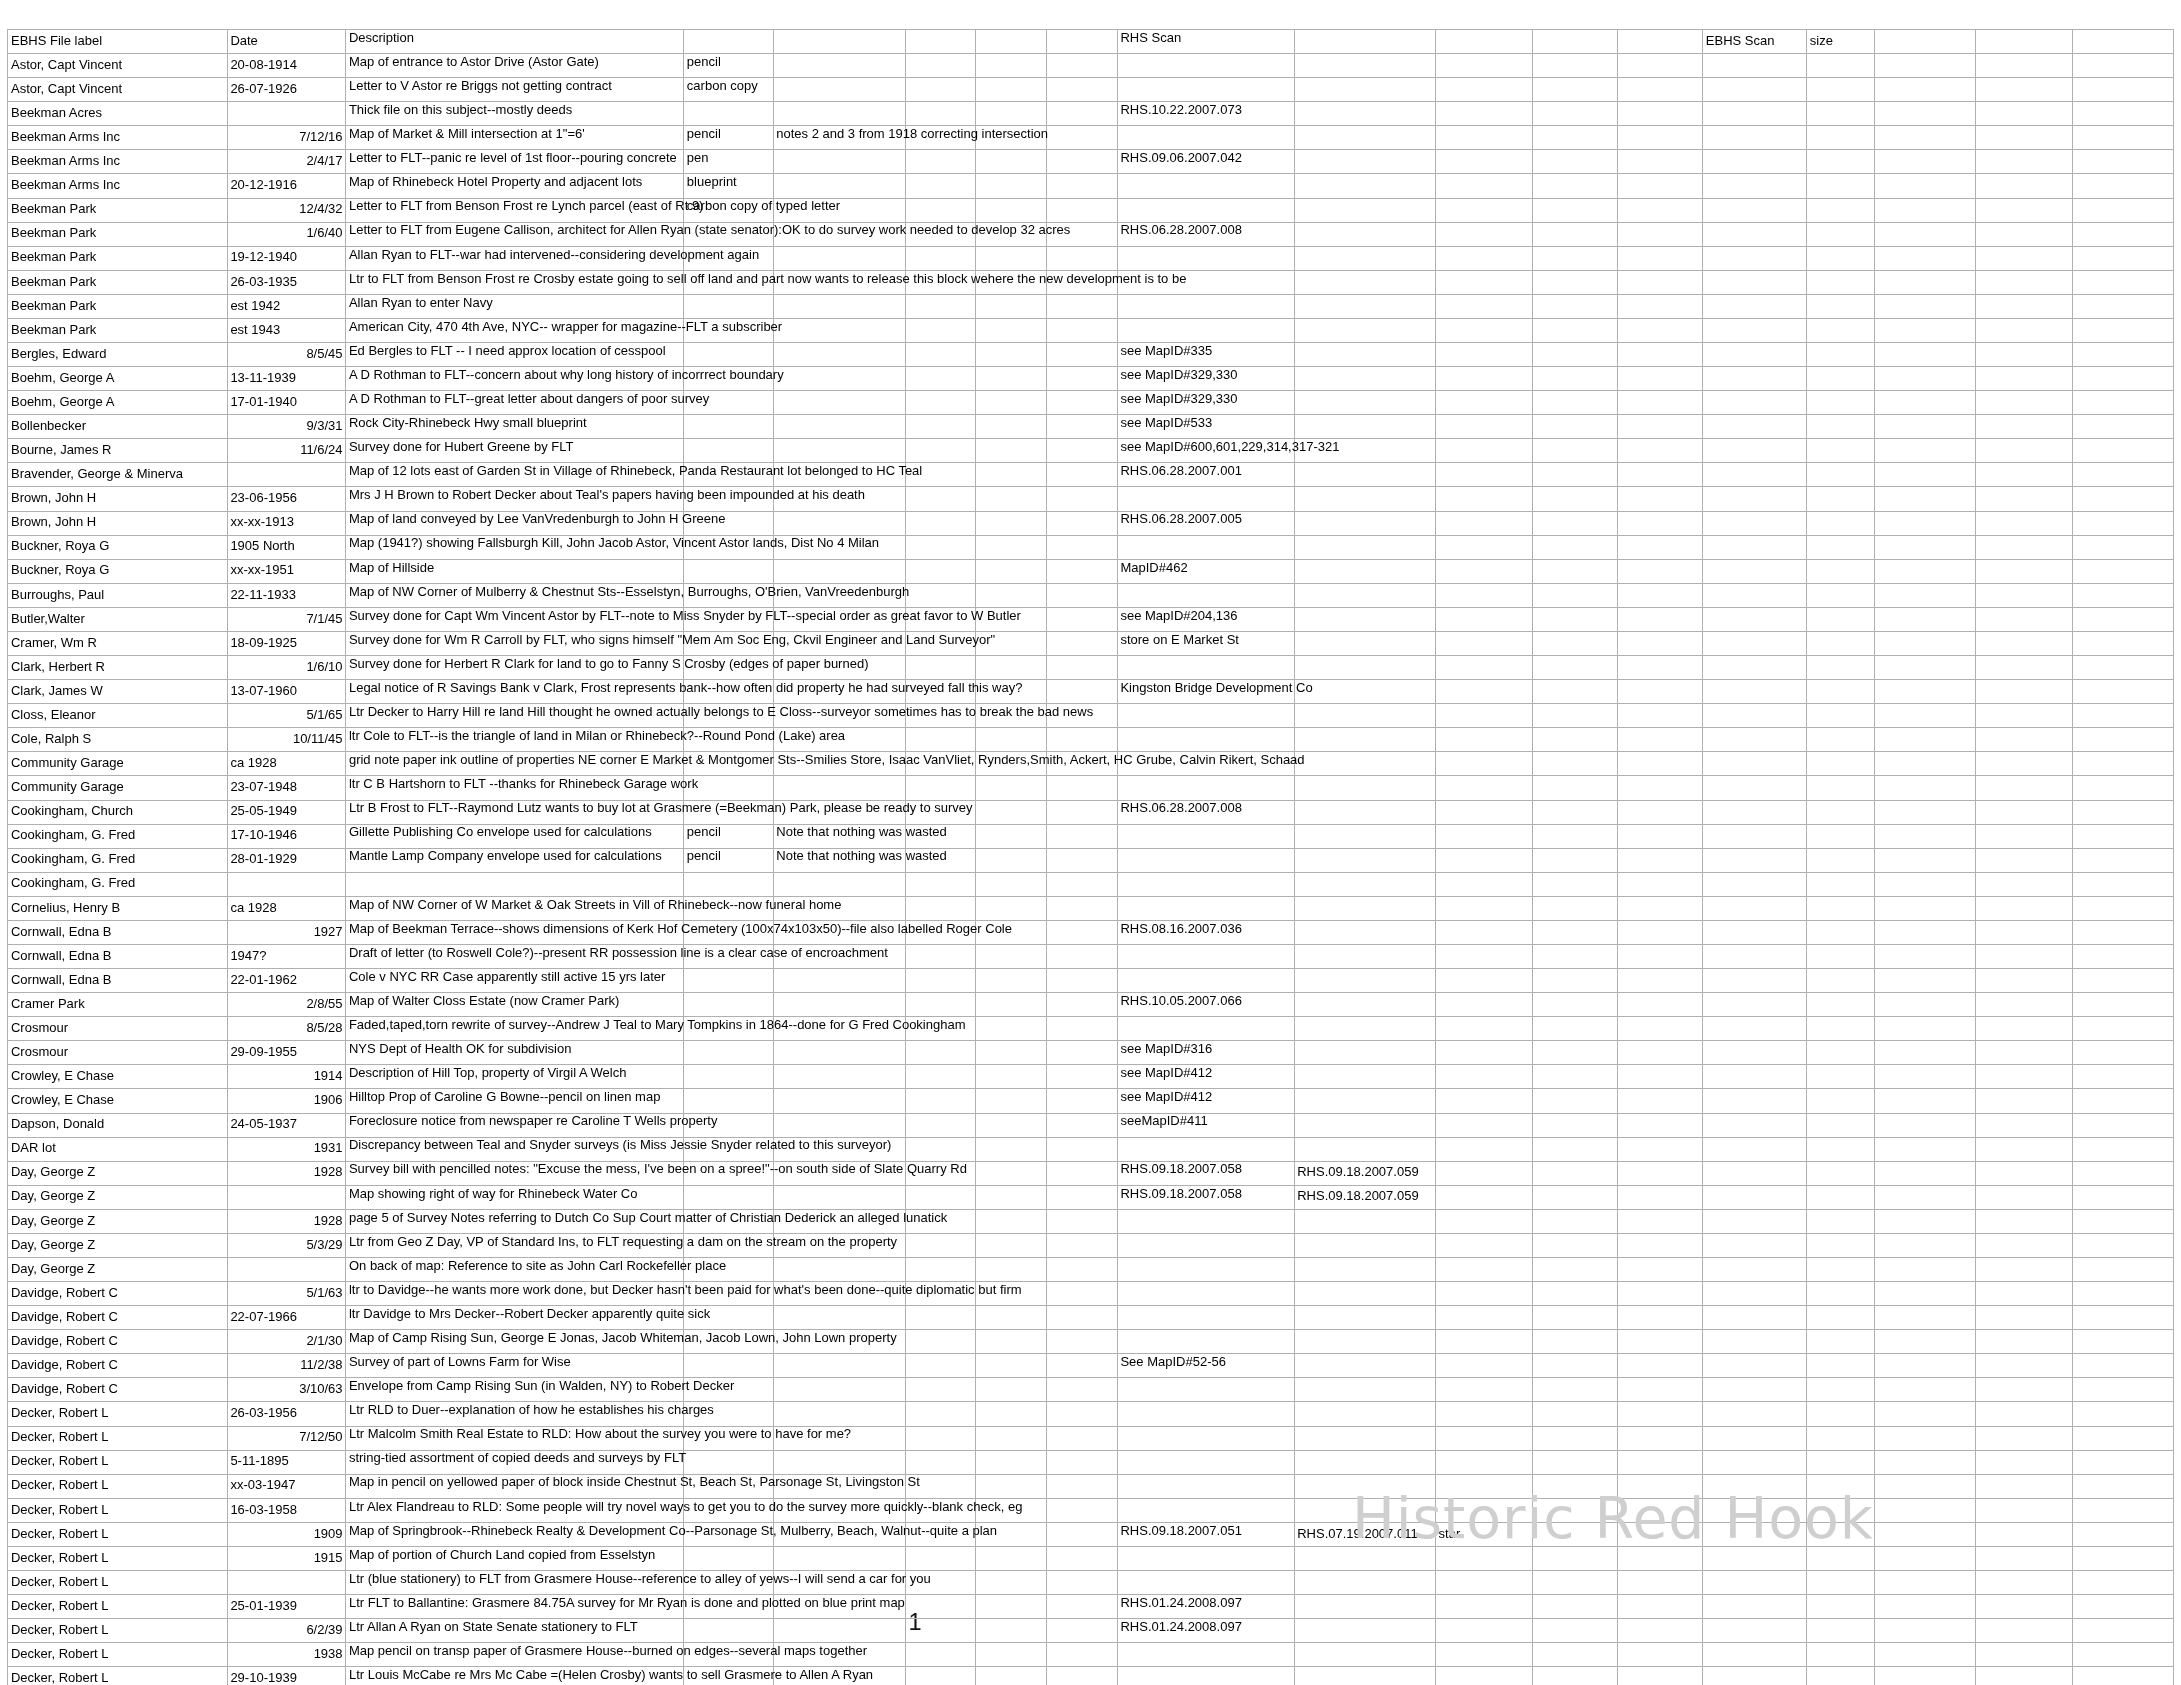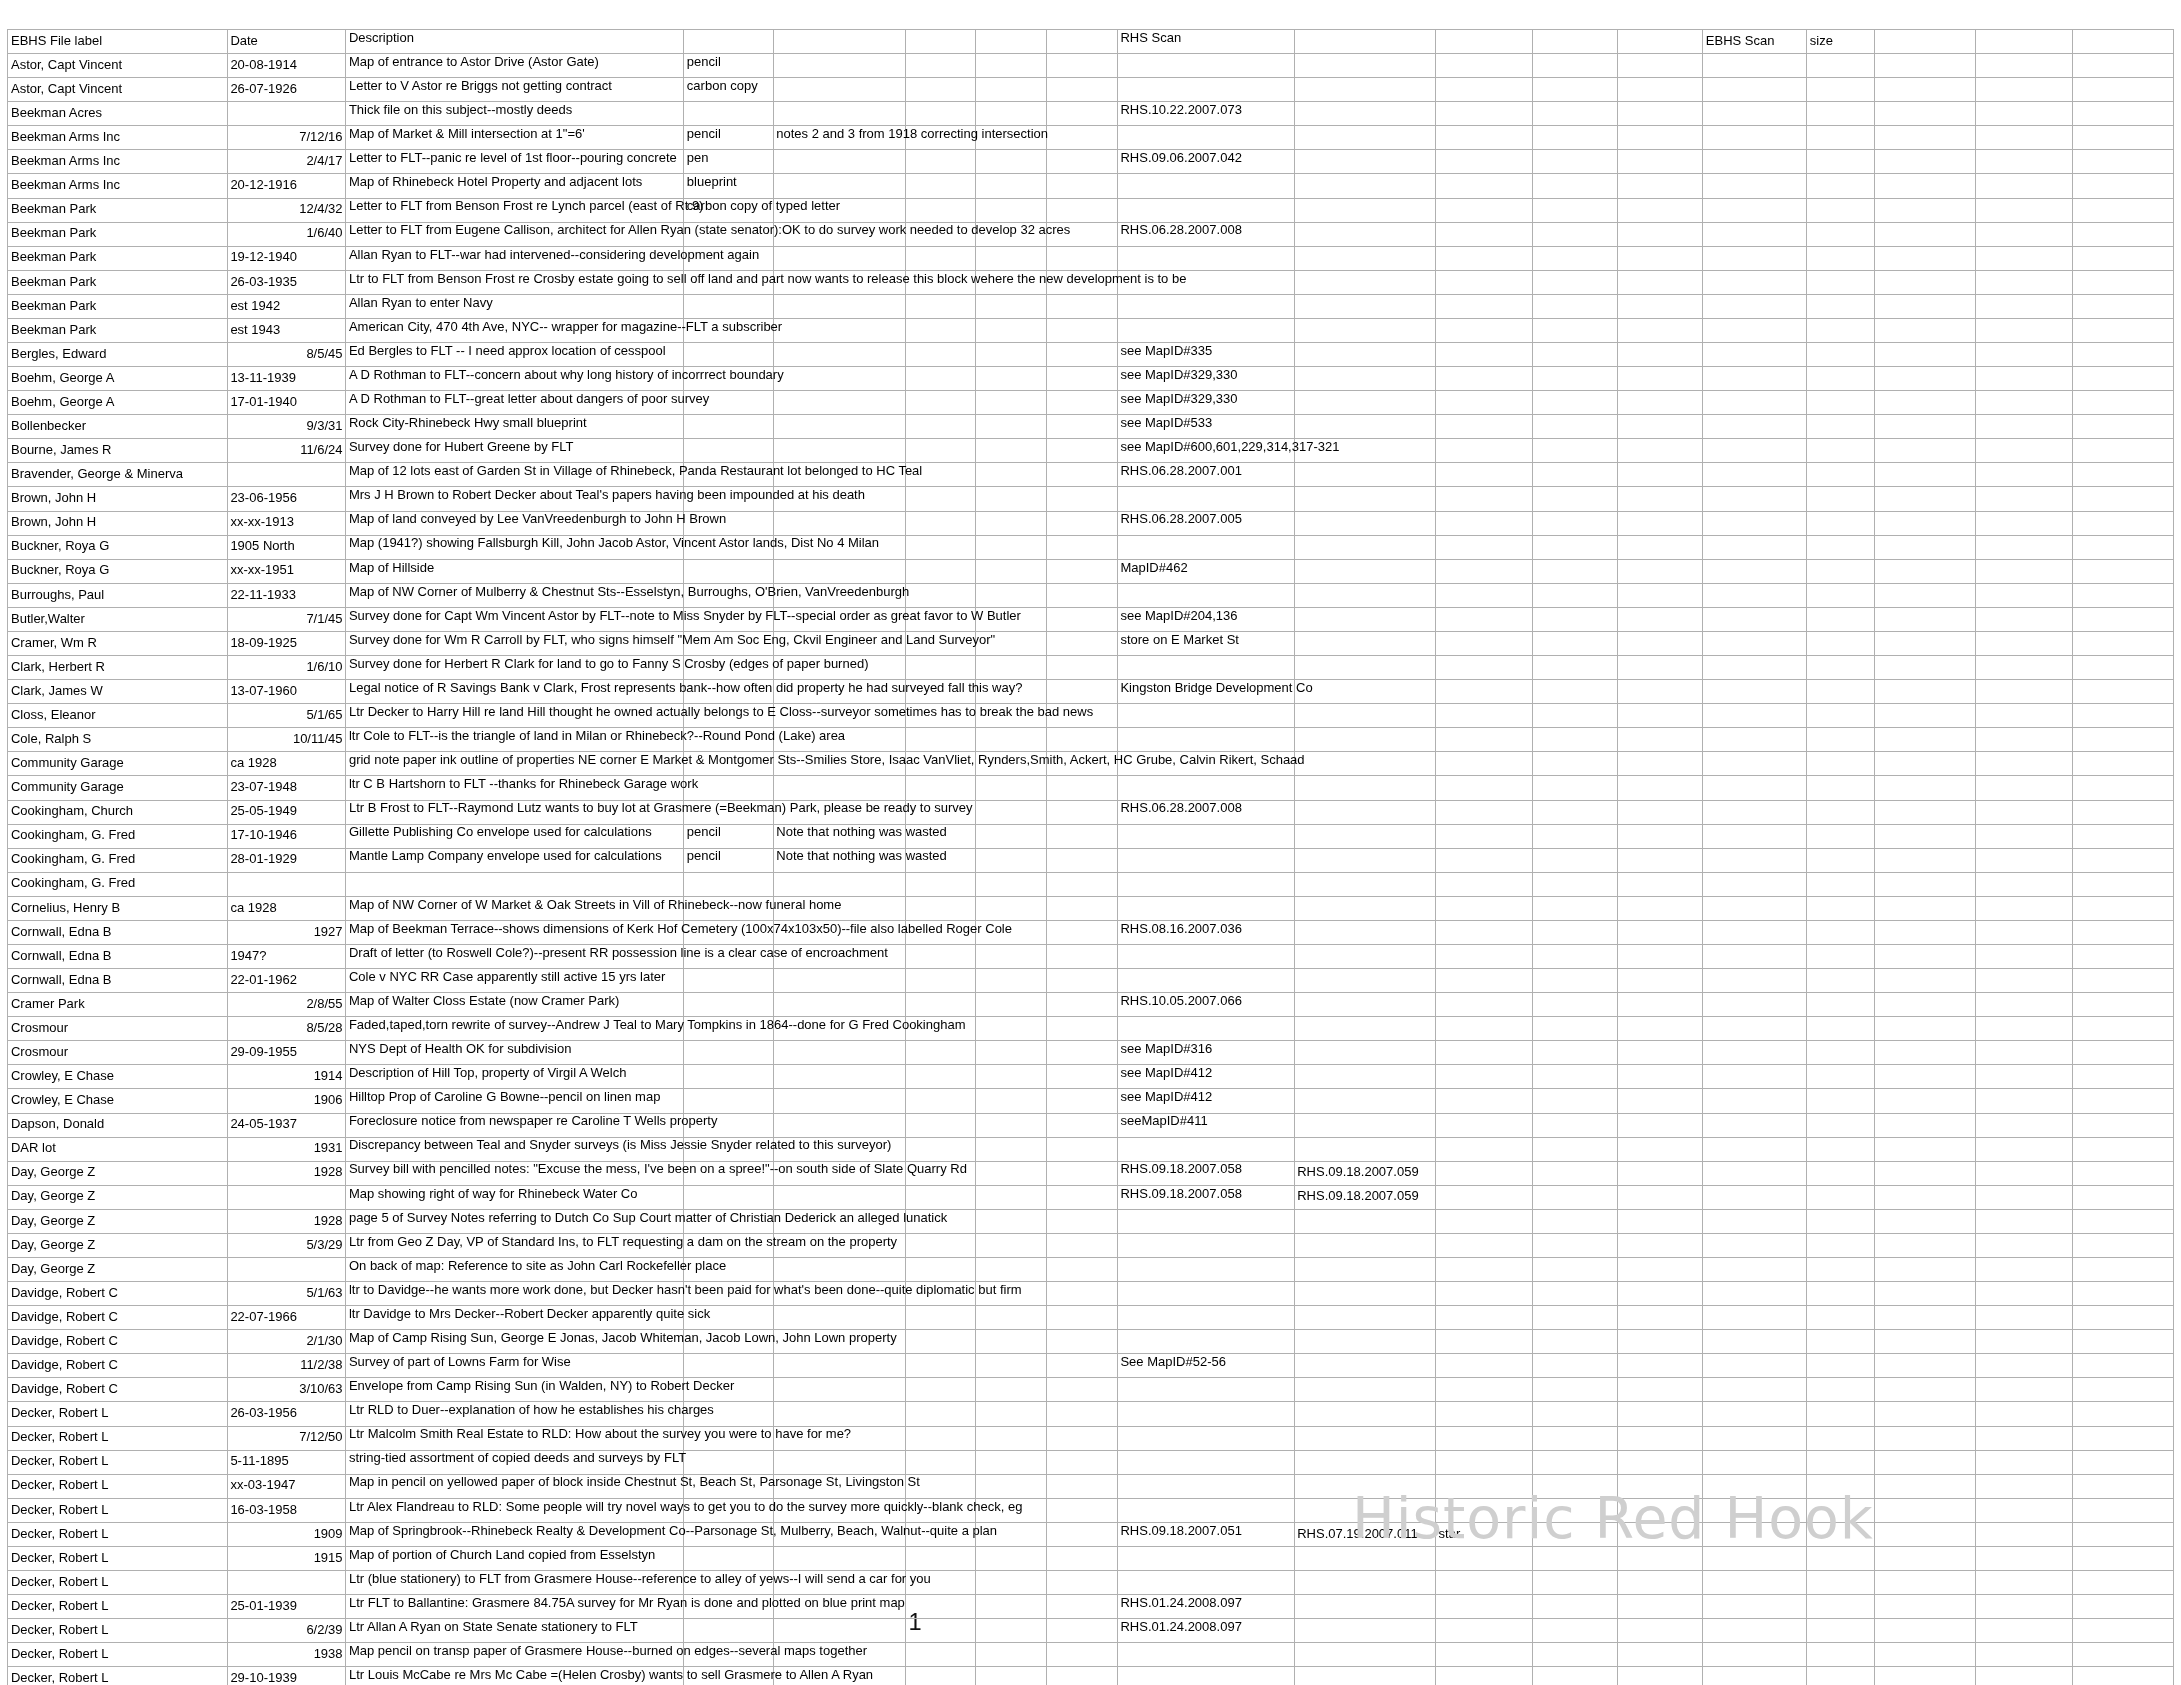--- a/index.html
+++ b/index.html
@@ -586,21 +586,21 @@
           <td></td>
           <td></td>
           <td></td>
           <td></td>
           <td></td>
         </tr>
         <tr>
           <td>Brown, John H</td>
           <td>xx-xx-1913</td>
           <td class="spill">
-            <span>Map of land conveyed by Lee VanVreedenburgh to John H Brown</span>
+            <span>Map of land conveyed by Lee VanVredenburgh to John H Greene</span>
           </td>
           <td></td>
           <td></td>
           <td></td>
           <td></td>
           <td></td>
           <td class="spill">
             <span>RHS.06.28.2007.005</span>
           </td>
           <td></td>

